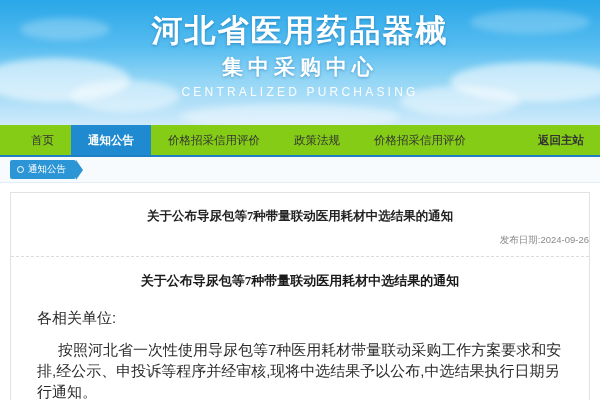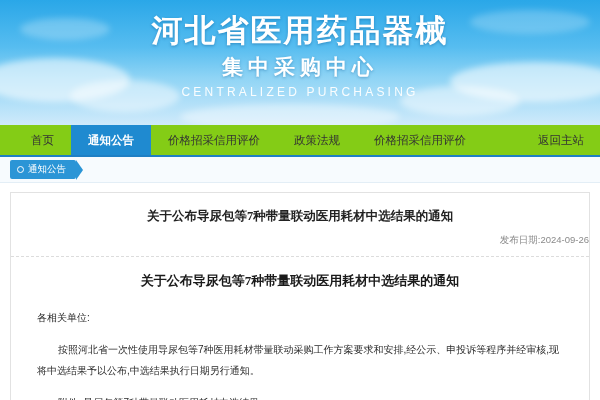--- a/index.html
+++ b/index.html
@@ -80,21 +80,21 @@
     padding: 0 17px;
     color: #333333;
     white-space: nowrap;
     cursor: pointer;
   }
   .nav-item.active {
     background: #1f8ad0;
     color: #ffffff;
     font-weight: bold;
   }
-  .nav-item.right { margin-left: auto; padding-right: 16px; }
+  .nav-item.right { margin-left: auto; padding-right: 16px; font-weight: bold; }
 
   
   .crumb-bar {
     display: flex; align-items: center;
     height: 26px;
     padding-left: 10px;
     background: #f7fbfe;
     border-bottom: 1px solid #e3eef6;
   }
   .crumb-tag {
@@ -147,21 +147,21 @@
   .body-title {
     text-align: center;
     font-family: "Liberation Serif", serif;
     font-size: 13px;
     font-weight: bold;
     color: #1a1a1a;
     line-height: 20px;
     margin-bottom: 16px;
   }
   .p {
-    font-size: 10px;
+    font-size: 15px;
     color: #2b2b2b;
     line-height: 21px;
     margin-bottom: 11px;
   }
   .p.indent { text-indent: 21px; }
   .p.attach { margin-top: 3px; }
 </style>
 </head>
 <body>
 

